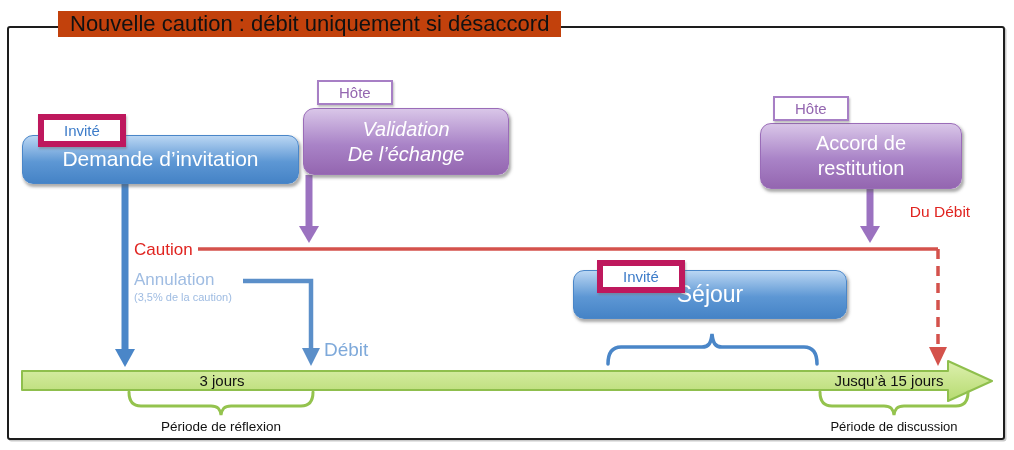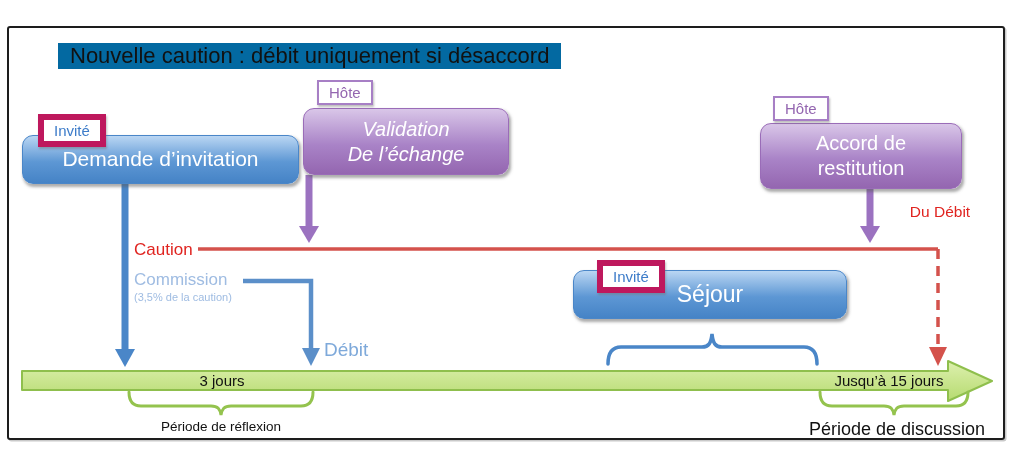--- a/index.html
+++ b/index.html
@@ -6,34 +6,34 @@
   .canvas{
     position:relative;width:1014px;height:450px;background:#ffffff;
     font-family:"Liberation Sans", sans-serif;overflow:hidden;
   }
   .frame{
     position:absolute;left:7px;top:26px;width:994px;height:410px;
     border:2px solid #1d1d1d;border-radius:3px;
     box-shadow:1.5px 1.5px 0 #c9c9c9;z-index:0;
   }
   .title{
-    position:absolute;left:58px;top:11px;z-index:3;background:#0369a1;
-    padding:0 12px;font-size:22px;color:#111;white-space:nowrap;margin-top:32px;
+    position:absolute;left:58px;top:11px;z-index:3;background:#c2410c;
+    padding:0 12px;font-size:22px;color:#111;white-space:nowrap;
   }
   .overlay{position:absolute;left:0;top:0;z-index:1;}
   .node{
     position:absolute;z-index:2;display:flex;flex-direction:column;
     align-items:center;justify-content:center;color:#fff;
     border-radius:11px;box-shadow:1.5px 2.5px 3px rgba(90,90,90,.5);
     text-align:center;line-height:1.25;
   }
   .node.blue{background:linear-gradient(180deg,#bad6f3 0%,#5d97d4 55%,#4583c6 100%);border:1px solid #4a86c8;}
   .node.purple{background:linear-gradient(180deg,#d9c6e8 0%,#a983c7 55%,#9466b0 100%);border:1px solid #9a6cb8;}
   .tag{
-    position:absolute;z-index:5;background:#ffffff;padding:2px 10px;
+    position:absolute;z-index:5;background:#ffffff;padding:2px 20px;
     font-size:15px;box-shadow:1px 2px 2px rgba(110,110,110,.45);white-space:nowrap;
   }
   .tag.blue-tag{color:#3d7cc9;border:6px solid #be185d;}
   .tag.purple-tag{color:#9466b0;border:2px solid #a77fc5;}
   .lbl{position:absolute;z-index:2;white-space:nowrap;}
   .lbl.red{color:#e02420;}
   .lbl.lightblue{color:#9fbce2;}
   .lbl.black{color:#111;}
   .center{text-align:center;}
 </style>
@@ -91,25 +91,25 @@
     <span>Accord de</span>
     <span>restitution</span>
   </div>
 
   <div class="tag blue-tag" style="left:38px;top:114px;">Invité</div>
   <div class="tag purple-tag" style="left:317px;top:80px;">Hôte</div>
   <div class="tag blue-tag" style="left:597px;top:260px;">Invité</div>
   <div class="tag purple-tag" style="left:773px;top:96px;">Hôte</div>
 
   <div class="lbl red" style="left:134px;top:240px;font-size:17px;">Caution</div>
-  <div class="lbl lightblue" style="left:134px;top:270px;font-size:17px;">Commission</div>
+  <div class="lbl lightblue" style="left:134px;top:270px;font-size:17px;">Annulation</div>
   <div class="lbl lightblue" style="left:134px;top:291px;font-size:11px;">(3,5% de la caution)</div>
   <div class="lbl lightblue" style="left:324px;top:339px;font-size:19px;color:#7ea9da;">Débit</div>
   <div class="lbl red center" style="left:890px;top:202px;width:100px;font-size:15.5px;line-height:19px;">
     <div>Du Débit</div>
   </div>
 
   <div class="lbl black center" style="left:172px;top:372px;width:100px;font-size:15px;">3 jours</div>
   <div class="lbl black center" style="left:814px;top:372px;width:150px;font-size:15px;">Jusqu’à 15 jours</div>
   <div class="lbl black center" style="left:136px;top:419px;width:170px;font-size:13.5px;">Période de réflexion</div>
-  <div class="lbl black center" style="left:809px;top:419px;width:170px;font-size:18px;">Période de discussion</div>
+  <div class="lbl black center" style="left:809px;top:419px;width:170px;font-size:13px;">Période de discussion</div>
 
 </div>
 
 </body></html>

